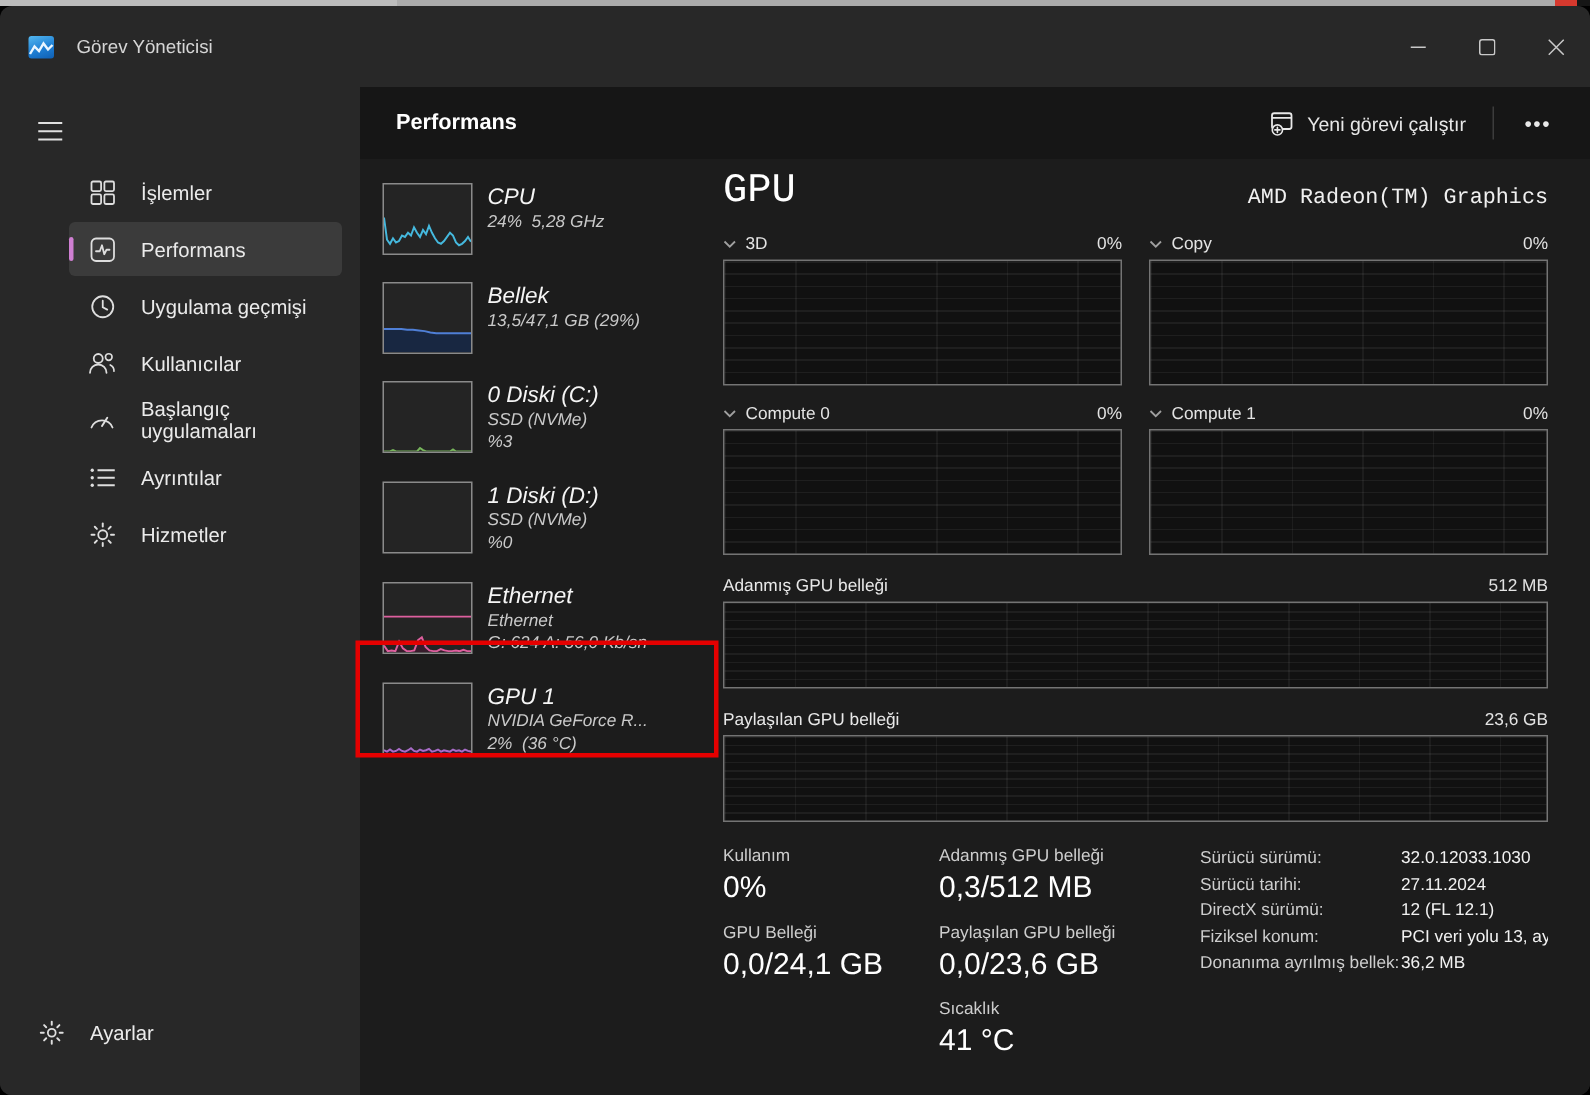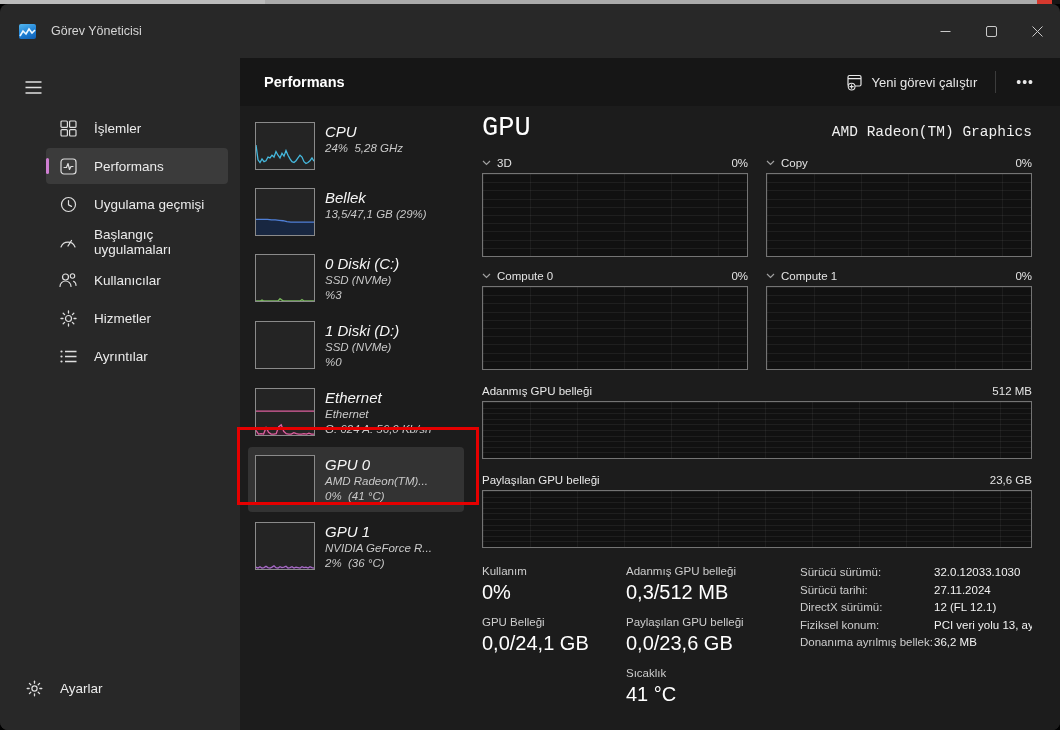--- a/index.html
+++ b/index.html
@@ -150,67 +150,67 @@
         <span class="ico">
           <svg width="17" height="17" viewBox="0 0 17 17">
               <circle cx="8.5" cy="8.5" r="7" fill="none" stroke="currentColor" stroke-width="1.2"></circle>
               <polyline points="8.5,4.5 8.5,8.8 11.5,10.4" fill="none" stroke="currentColor" stroke-width="1.2" stroke-linecap="round"></polyline>
             </svg>
         </span>
         <span>Uygulama geçmişi</span>
       </div>
       <div class="nav-item">
         <span class="ico">
-          <svg width="18" height="14" viewBox="0 0 18 14">
-              <path d="M2 12 A 7.5 7.5 0 0 1 16 12" fill="none" stroke="currentColor" stroke-width="1.2" stroke-linecap="round"></path>
-              <line x1="9" y1="11" x2="12.5" y2="5.5" stroke="currentColor" stroke-width="1.3" stroke-linecap="round"></line>
-            </svg>
-        </span>
-        <span>Başlangıç uygulamaları</span>
-      </div>
-      <div class="nav-item">
-        <span class="ico">
           <svg width="18" height="16" viewBox="0 0 18 16">
               <circle cx="6.5" cy="5" r="3" fill="none" stroke="currentColor" stroke-width="1.2"></circle>
               <path d="M1 14.5 A 5.5 5.5 0 0 1 12 14.5" fill="none" stroke="currentColor" stroke-width="1.2" stroke-linecap="round"></path>
               <circle cx="13.5" cy="4" r="2.2" fill="none" stroke="currentColor" stroke-width="1.1"></circle>
               <path d="M14.5 9.3 A 4.5 4.5 0 0 1 17 13.5" fill="none" stroke="currentColor" stroke-width="1.1" stroke-linecap="round"></path>
             </svg>
         </span>
         <span>Kullanıcılar</span>
+      </div>
+      <div class="nav-item">
+        <span class="ico">
+          <svg width="18" height="14" viewBox="0 0 18 14">
+              <path d="M2 12 A 7.5 7.5 0 0 1 16 12" fill="none" stroke="currentColor" stroke-width="1.2" stroke-linecap="round"></path>
+              <line x1="9" y1="11" x2="12.5" y2="5.5" stroke="currentColor" stroke-width="1.3" stroke-linecap="round"></line>
+            </svg>
+        </span>
+        <span>Başlangıç uygulamaları</span>
+      </div>
+      <div class="nav-item">
+        <span class="ico">
+          <svg width="17" height="13" viewBox="0 0 17 13">
+              <circle cx="1.5" cy="1.5" r="1.1" fill="currentColor"></circle>
+              <circle cx="1.5" cy="6.5" r="1.1" fill="currentColor"></circle>
+              <circle cx="1.5" cy="11.5" r="1.1" fill="currentColor"></circle>
+              <path d="M5 1.5 H16.5 M5 6.5 H16.5 M5 11.5 H16.5" stroke="currentColor" stroke-width="1.3"></path>
+            </svg>
+        </span>
+        <span>Ayrıntılar</span>
       </div>
       <div class="nav-item">
         <span class="ico">
           <svg width="17" height="17" viewBox="0 0 17 17">
               <circle cx="8.5" cy="8.5" r="3" fill="none" stroke="currentColor" stroke-width="1.2"></circle>
               <g stroke="currentColor" stroke-width="1.3" stroke-linecap="round">
                 <line x1="8.5" y1="1" x2="8.5" y2="3"></line>
                 <line x1="8.5" y1="14" x2="8.5" y2="16"></line>
                 <line x1="1" y1="8.5" x2="3" y2="8.5"></line>
                 <line x1="14" y1="8.5" x2="16" y2="8.5"></line>
                 <line x1="3.2" y1="3.2" x2="4.6" y2="4.6"></line>
                 <line x1="12.4" y1="12.4" x2="13.8" y2="13.8"></line>
                 <line x1="3.2" y1="13.8" x2="4.6" y2="12.4"></line>
                 <line x1="12.4" y1="4.6" x2="13.8" y2="3.2"></line>
               </g>
             </svg>
         </span>
         <span>Hizmetler</span>
       </div>
-      <div class="nav-item">
-        <span class="ico">
-          <svg width="17" height="13" viewBox="0 0 17 13">
-              <circle cx="1.5" cy="1.5" r="1.1" fill="currentColor"></circle>
-              <circle cx="1.5" cy="6.5" r="1.1" fill="currentColor"></circle>
-              <circle cx="1.5" cy="11.5" r="1.1" fill="currentColor"></circle>
-              <path d="M5 1.5 H16.5 M5 6.5 H16.5 M5 11.5 H16.5" stroke="currentColor" stroke-width="1.3"></path>
-            </svg>
-        </span>
-        <span>Ayrıntılar</span>
-      </div>
     </div>
     <div class="nav-bottom">
       <div class="nav-item">
         <span class="ico">
           <svg width="17" height="17" viewBox="0 0 17 17">
               <circle cx="8.5" cy="8.5" r="2.6" fill="none" stroke="currentColor" stroke-width="1.2"></circle>
               <g stroke="currentColor" stroke-width="1.3" stroke-linecap="round">
                 <line x1="8.5" y1="1.2" x2="8.5" y2="3.2"></line>
                 <line x1="8.5" y1="13.8" x2="8.5" y2="15.8"></line>
                 <line x1="1.2" y1="8.5" x2="3.2" y2="8.5"></line>
@@ -309,30 +309,20 @@
                 <polyline points="0,36 4.3478260869565215,39.2 8.695652173913043,38.8 13.043478260869565,39.2 17.391304347826086,33.6 21.73913043478261,37.6 26.08695652173913,39.2 30.434782608695656,39.2 34.78260869565217,38.8 39.130434782608695,32.8 43.47826086956522,31.2 47.82608695652174,36.8 52.17391304347826,38.8 56.52173913043478,39.2 60.86956521739131,39.2 65.21739130434783,38 69.56521739130434,38.8 73.91304347826086,39.2 78.26086956521739,39.2 82.6086956521739,38.8 86.95652173913044,39.2 91.30434782608695,38.4 95.65217391304348,39.2 100,39.2" fill="none" stroke="#dd5f9e" stroke-width="1.3" vector-effect="non-scaling-stroke"></polyline>
               </svg>
             </div>
           <div class="pi-text">
             <div class="pi-title">Ethernet</div>
             <div class="pi-sub">Ethernet</div>
             <div class="pi-sub">G: 624 A: 56,0 Kb/sn</div>
           </div>
         </div>
 
-        <div class="perf-item selected">
-          <div class="thumb">
-              <svg viewBox="0 0 100 40" preserveAspectRatio="none"></svg>
-            </div>
-          <div class="pi-text">
-            <div class="pi-title">GPU 0</div>
-            <div class="pi-sub">AMD Radeon(TM)...</div>
-            <div class="pi-sub">0%  (41 °C)</div>
-          </div>
-        </div>
 
         <div class="perf-item">
           <div class="thumb">
               <svg viewBox="0 0 100 40" preserveAspectRatio="none">
                 <polygon points="0,40 0,38.4 3.4482758620689653,39.2 6.896551724137931,38 10.344827586206897,39.2 13.793103448275861,38.8 17.24137931034483,37.6 20.689655172413794,38.8 24.137931034482758,39.2 27.586206896551722,38.4 31.03448275862069,37.2 34.48275862068966,38.8 37.93103448275862,39.2 41.37931034482759,38 44.827586206896555,38.8 48.275862068965516,38.4 51.724137931034484,37.6 55.172413793103445,39.2 58.620689655172406,38.8 62.06896551724138,38 65.51724137931035,39.2 68.96551724137932,38.4 72.41379310344827,38.8 75.86206896551724,39.2 79.3103448275862,38 82.75862068965517,38.8 86.20689655172413,38.4 89.65517241379311,39.2 93.10344827586206,38 96.55172413793103,38.8 100,39.2 100,40" fill="#2a1c34"></polygon>
                 <polyline points="0,38.4 3.4482758620689653,39.2 6.896551724137931,38 10.344827586206897,39.2 13.793103448275861,38.8 17.24137931034483,37.6 20.689655172413794,38.8 24.137931034482758,39.2 27.586206896551722,38.4 31.03448275862069,37.2 34.48275862068966,38.8 37.93103448275862,39.2 41.37931034482759,38 44.827586206896555,38.8 48.275862068965516,38.4 51.724137931034484,37.6 55.172413793103445,39.2 58.620689655172406,38.8 62.06896551724138,38 65.51724137931035,39.2 68.96551724137932,38.4 72.41379310344827,38.8 75.86206896551724,39.2 79.3103448275862,38 82.75862068965517,38.8 86.20689655172413,38.4 89.65517241379311,39.2 93.10344827586206,38 96.55172413793103,38.8 100,39.2" fill="none" stroke="#a96cc8" stroke-width="1.3" vector-effect="non-scaling-stroke"></polyline>
               </svg>
             </div>
           <div class="pi-text">
             <div class="pi-title">GPU 1</div>

